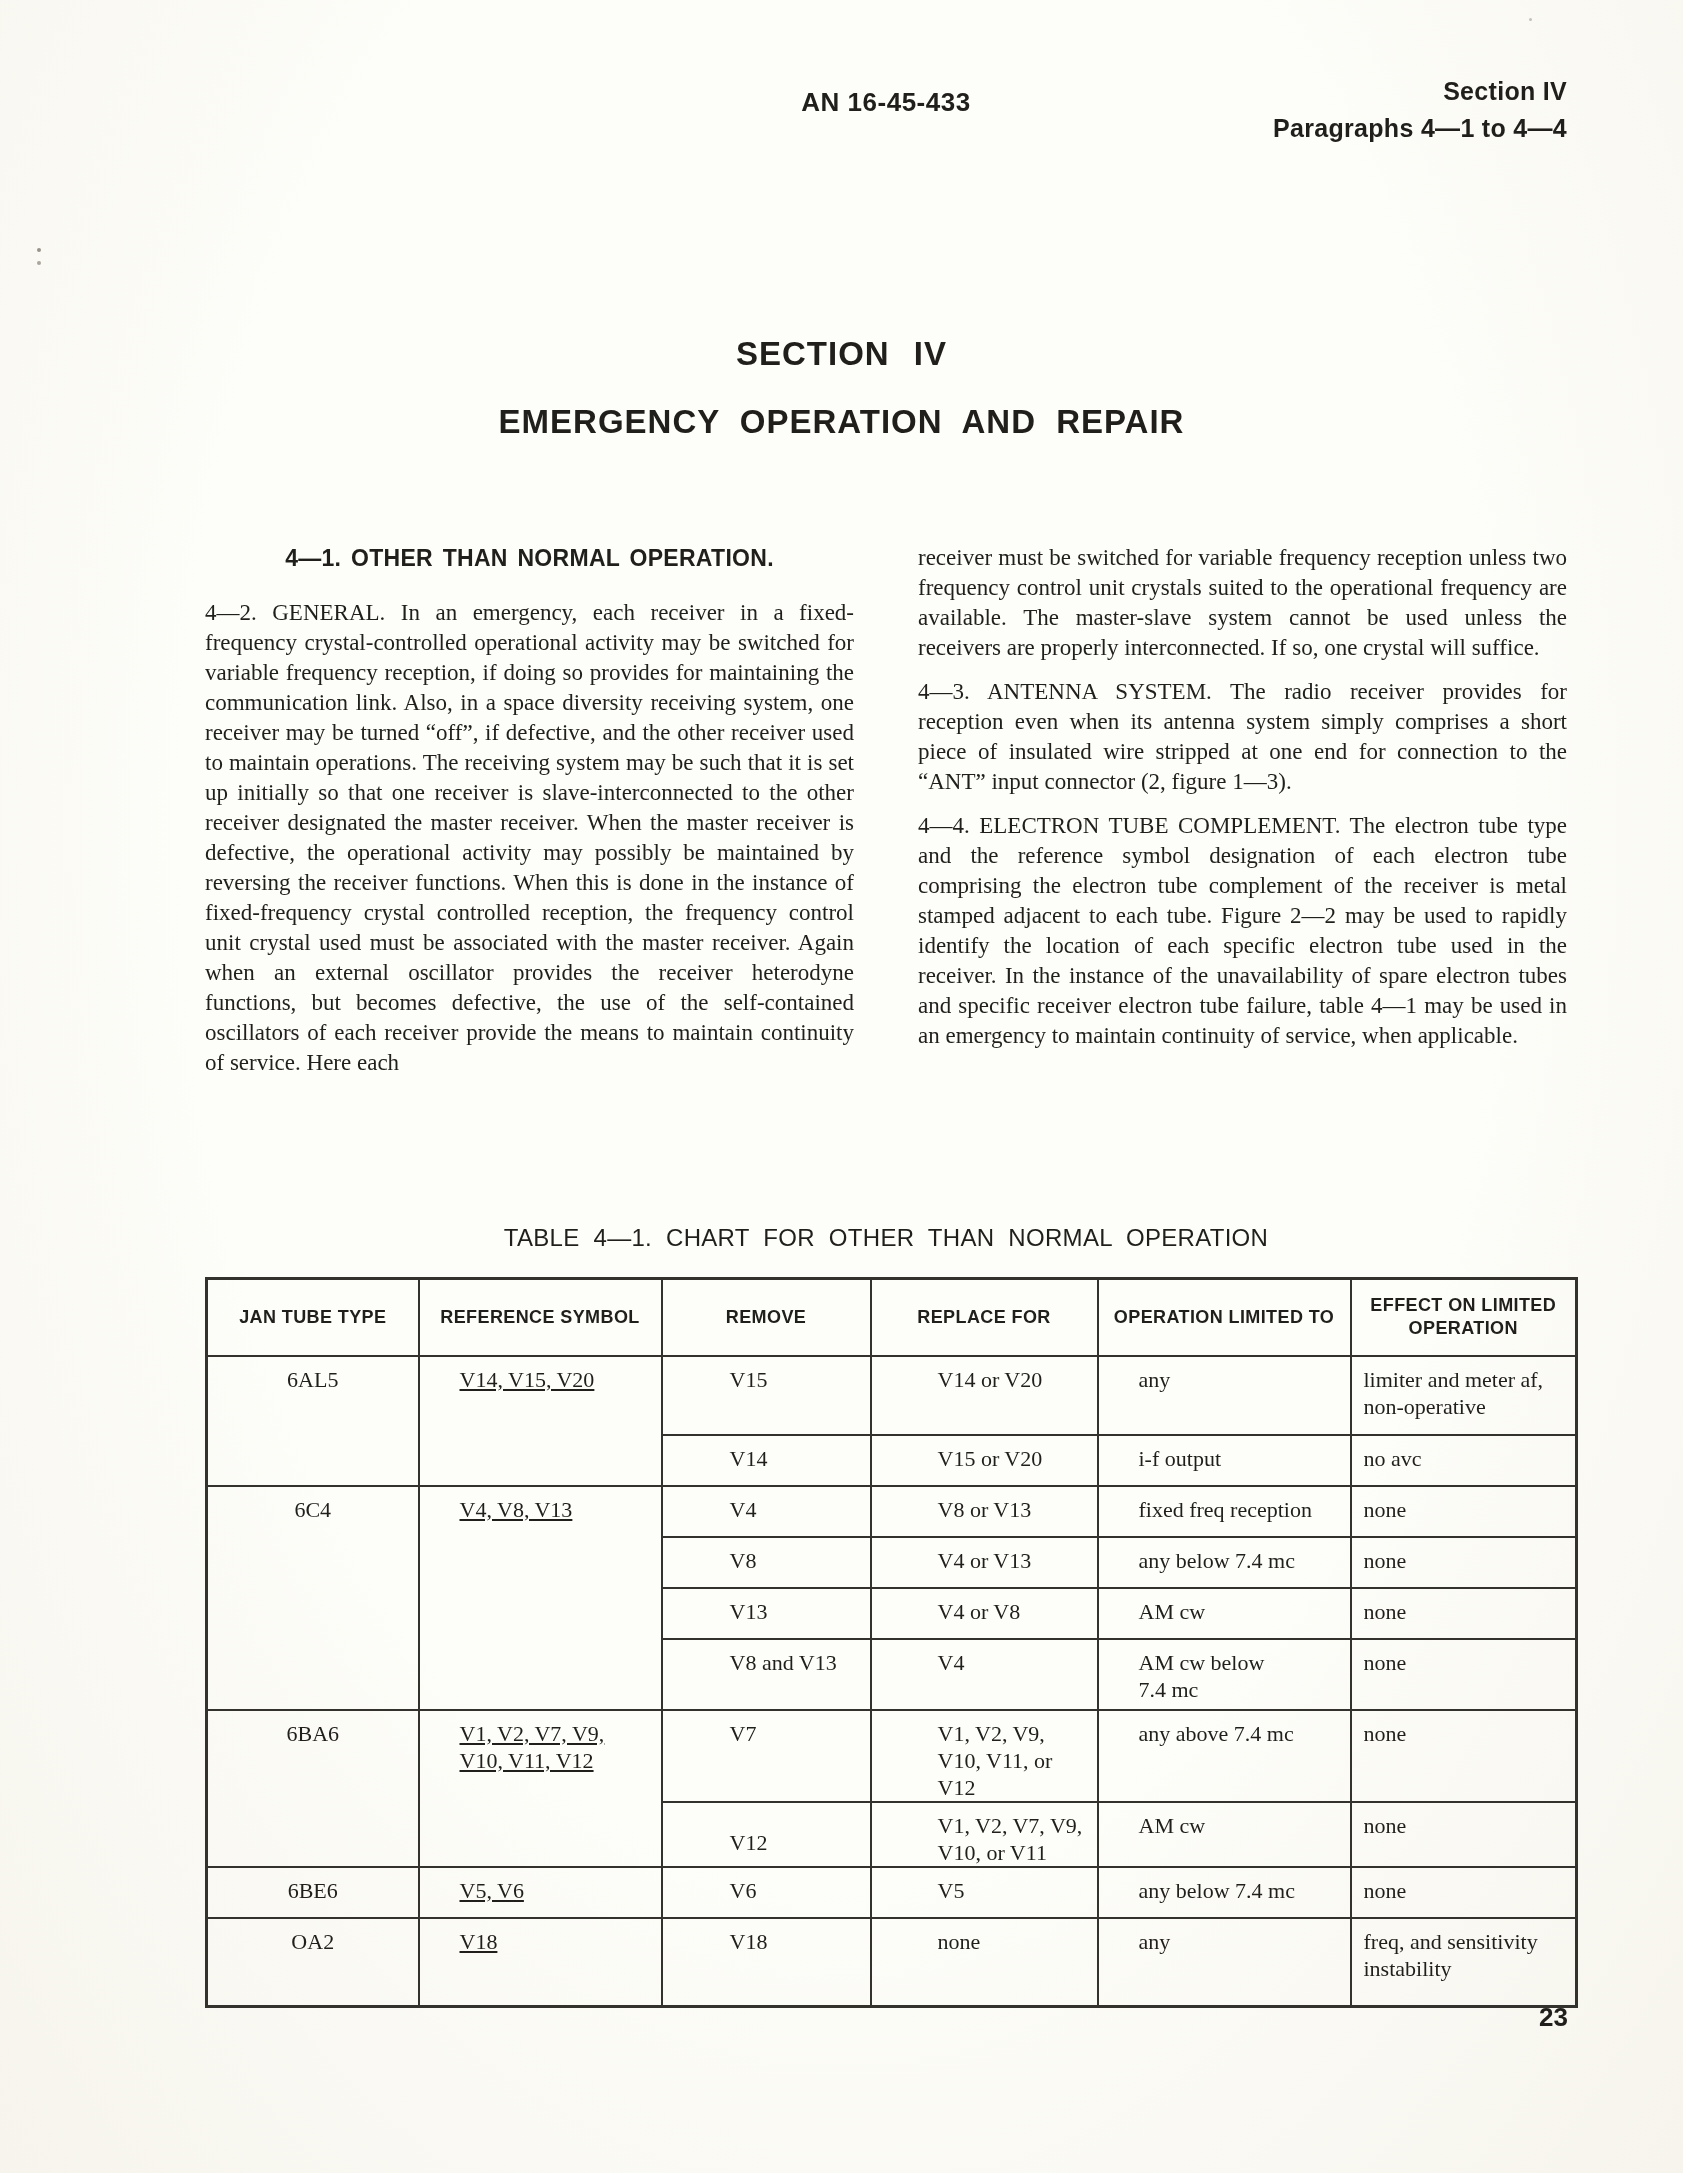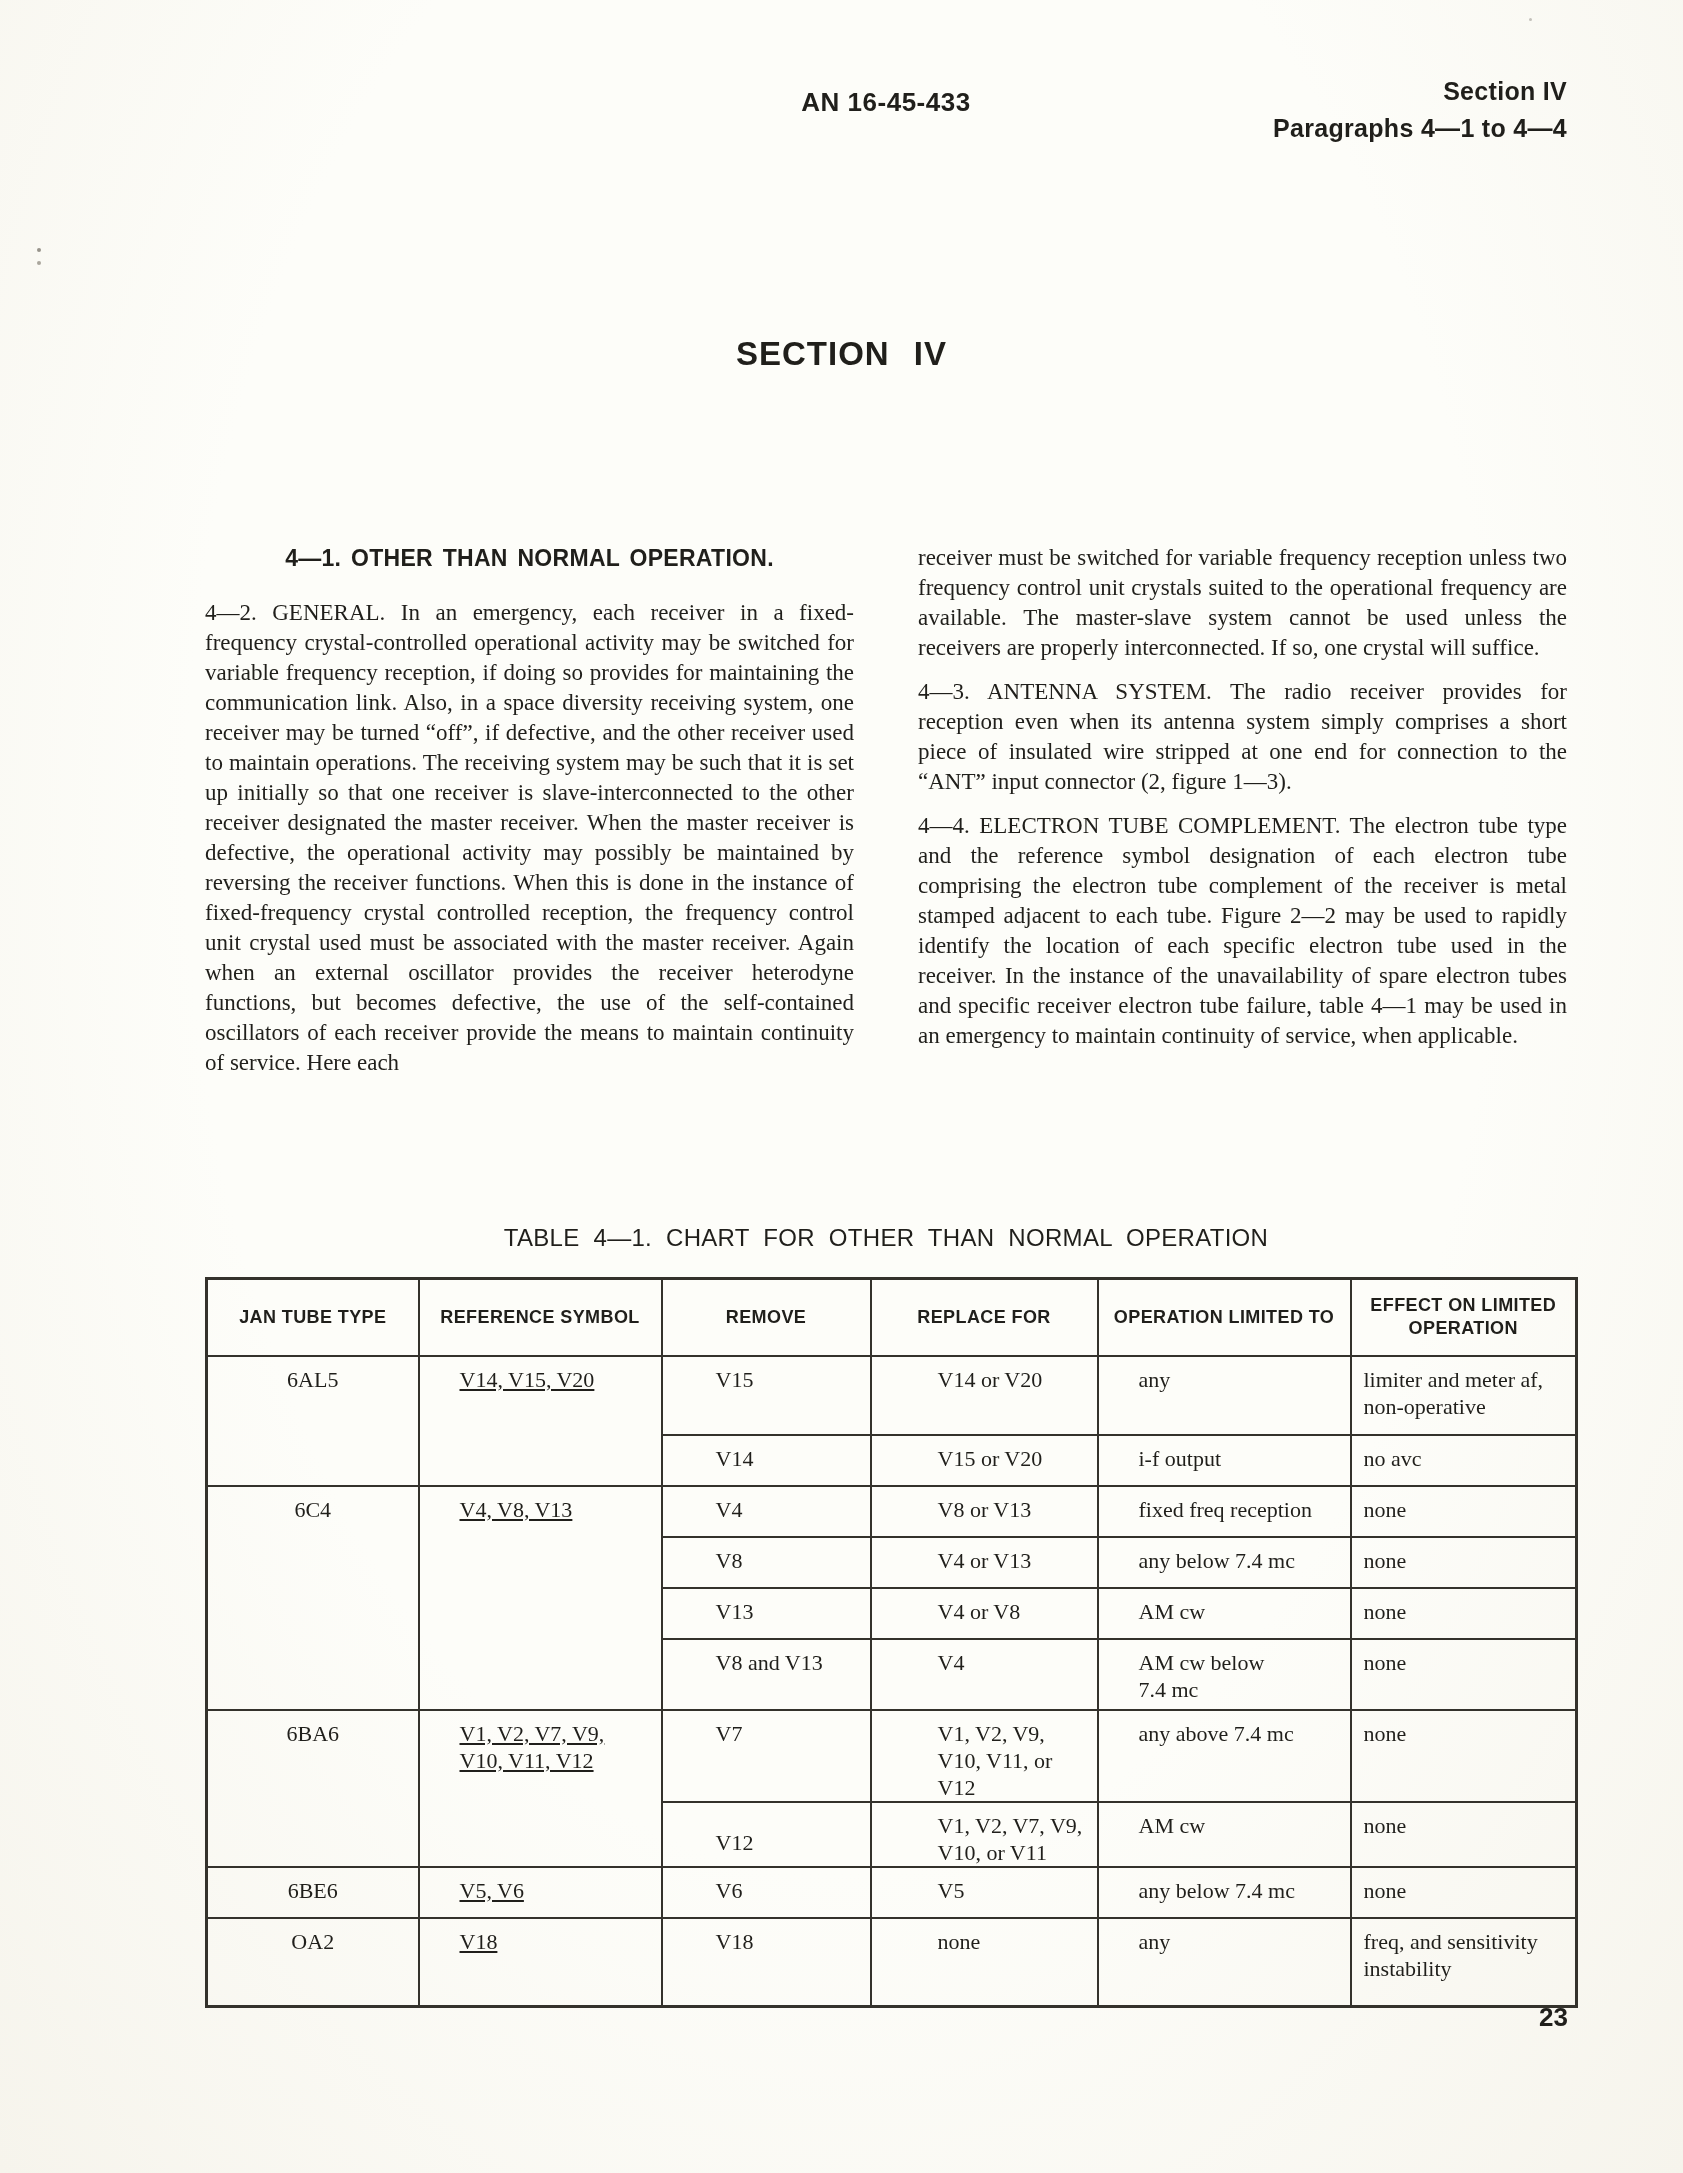--- a/index.html
+++ b/index.html
@@ -79,21 +79,21 @@
   }
   thead tr { height: 77px; }
   tr.rh-a { height: 79px; }
   tr.rh-b { height: 51px; }
   tr.rh-c { height: 71px; }
   tr.rh-d { height: 62px; }
   tr.rh-e { height: 65px; }
   tr.rh-f { height: 89px; }
   td.c-tube { text-align: center; padding-left: 4px; padding-right: 4px; }
   td.c-ref  { padding-left: 40px; padding-right: 4px; text-decoration: underline; }
-  td.c-rem  { padding-left: 53px; padding-right: 8px; }
+  td.c-rem  { padding-left: 67px; padding-right: 8px; }
   td.c-rep  { padding-left: 66px; padding-right: 8px; margin-left: 18px; }
   td.c-lim  { padding-left: 40px; padding-right: 8px; }
   td.c-eff  { padding-left: 12px; padding-right: 8px; }
   td.v-bottom { vertical-align: bottom; padding-bottom: 10px; }
   
   .page-number {
     position: absolute; top: 2002px; right: 115px;
     font-family: "Liberation Sans", sans-serif; font-weight: bold;
     font-size: 26px;
   }
@@ -120,20 +120,21 @@
 
   <div class="doc-number">AN 16-45-433</div>
 
   <div class="header-right">
     <div>Section IV</div>
     <div>Paragraphs 4—1 to 4—4</div>
   </div>
 
   <div class="title-block">
     <div class="section-title">SECTION IV</div>
+    <div class="section-subtitle">EMERGENCY OPERATION AND REPAIR</div>
   </div>
 
   <div class="col col-left">
     <div class="para-heading">4—1. OTHER THAN NORMAL OPERATION.</div>
     <p class="body-para">4—2. GENERAL. In an emergency, each receiver in a fixed-frequency crystal-controlled operational activity may be switched for variable frequency reception, if doing so provides for maintaining the communication link. Also, in a space diversity receiving system, one receiver may be turned “off”, if defective, and the other receiver used to maintain operations. The receiving system may be such that it is set up initially so that one receiver is slave-interconnected to the other receiver designated the master receiver. When the master receiver is defective, the operational activity may possibly be maintained by reversing the receiver functions. When this is done in the instance of fixed-frequency crystal controlled reception, the frequency control unit crystal used must be associated with the master receiver. Again when an external oscillator provides the receiver heterodyne functions, but becomes defective, the use of the self-contained oscillators of each receiver provide the means to maintain continuity of service. Here each</p>
   </div>
 
   <div class="col col-right">
     <p class="body-para">receiver must be switched for variable frequency reception unless two frequency control unit crystals suited to the operational frequency are available. The master-slave system cannot be used unless the receivers are properly interconnected. If so, one crystal will suffice.</p>
     <p class="body-para">4—3. ANTENNA SYSTEM. The radio receiver provides for reception even when its antenna system simply comprises a short piece of insulated wire stripped at one end for connection to the “ANT” input connector (2, figure 1—3).</p>

